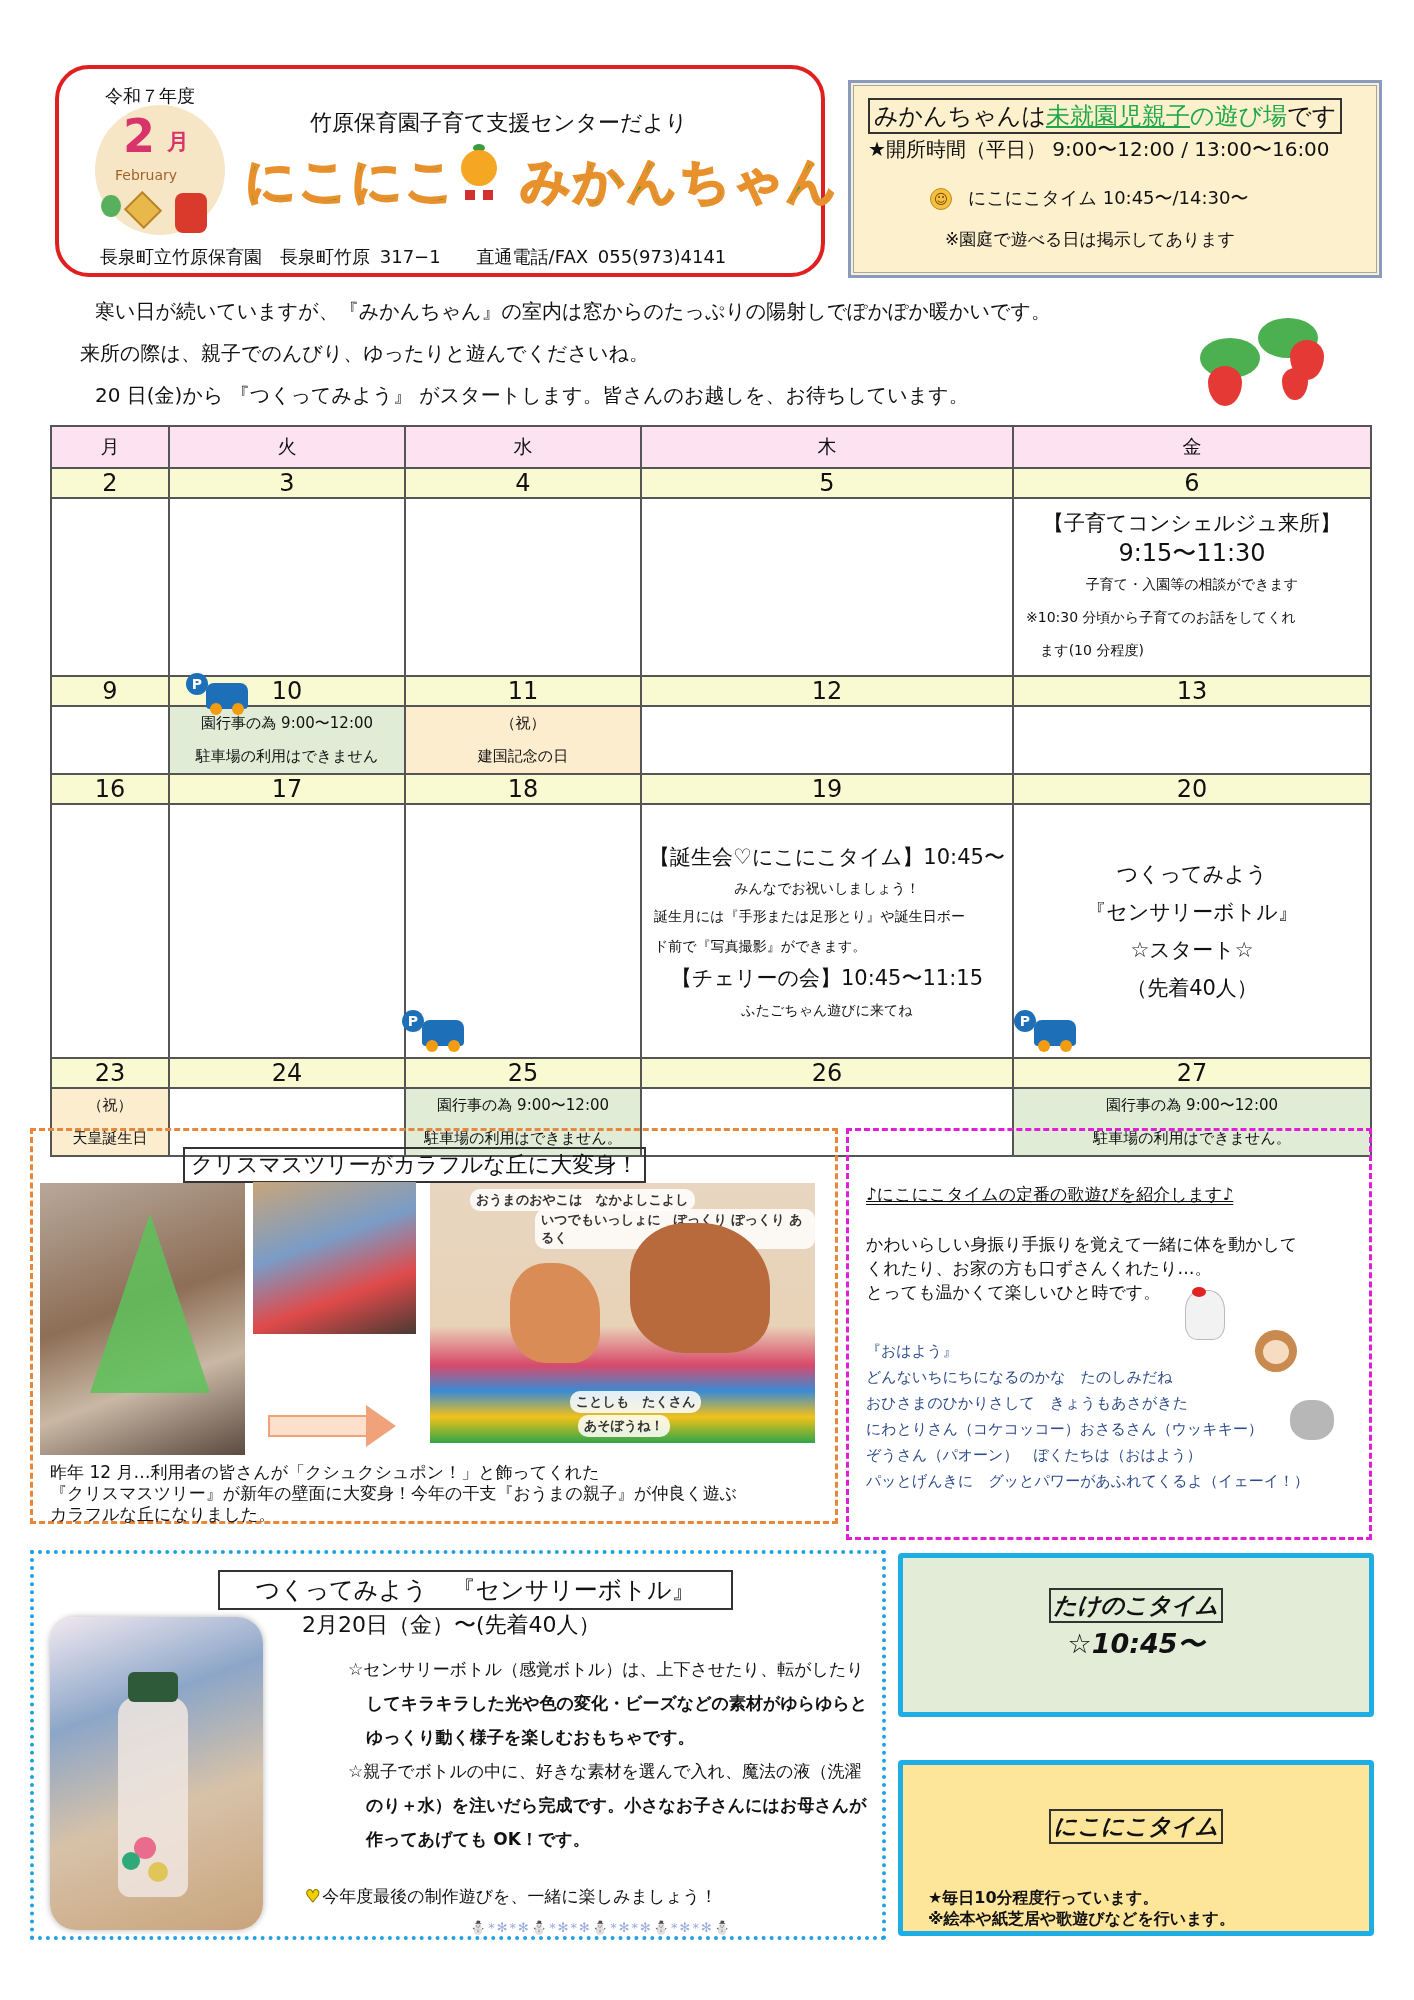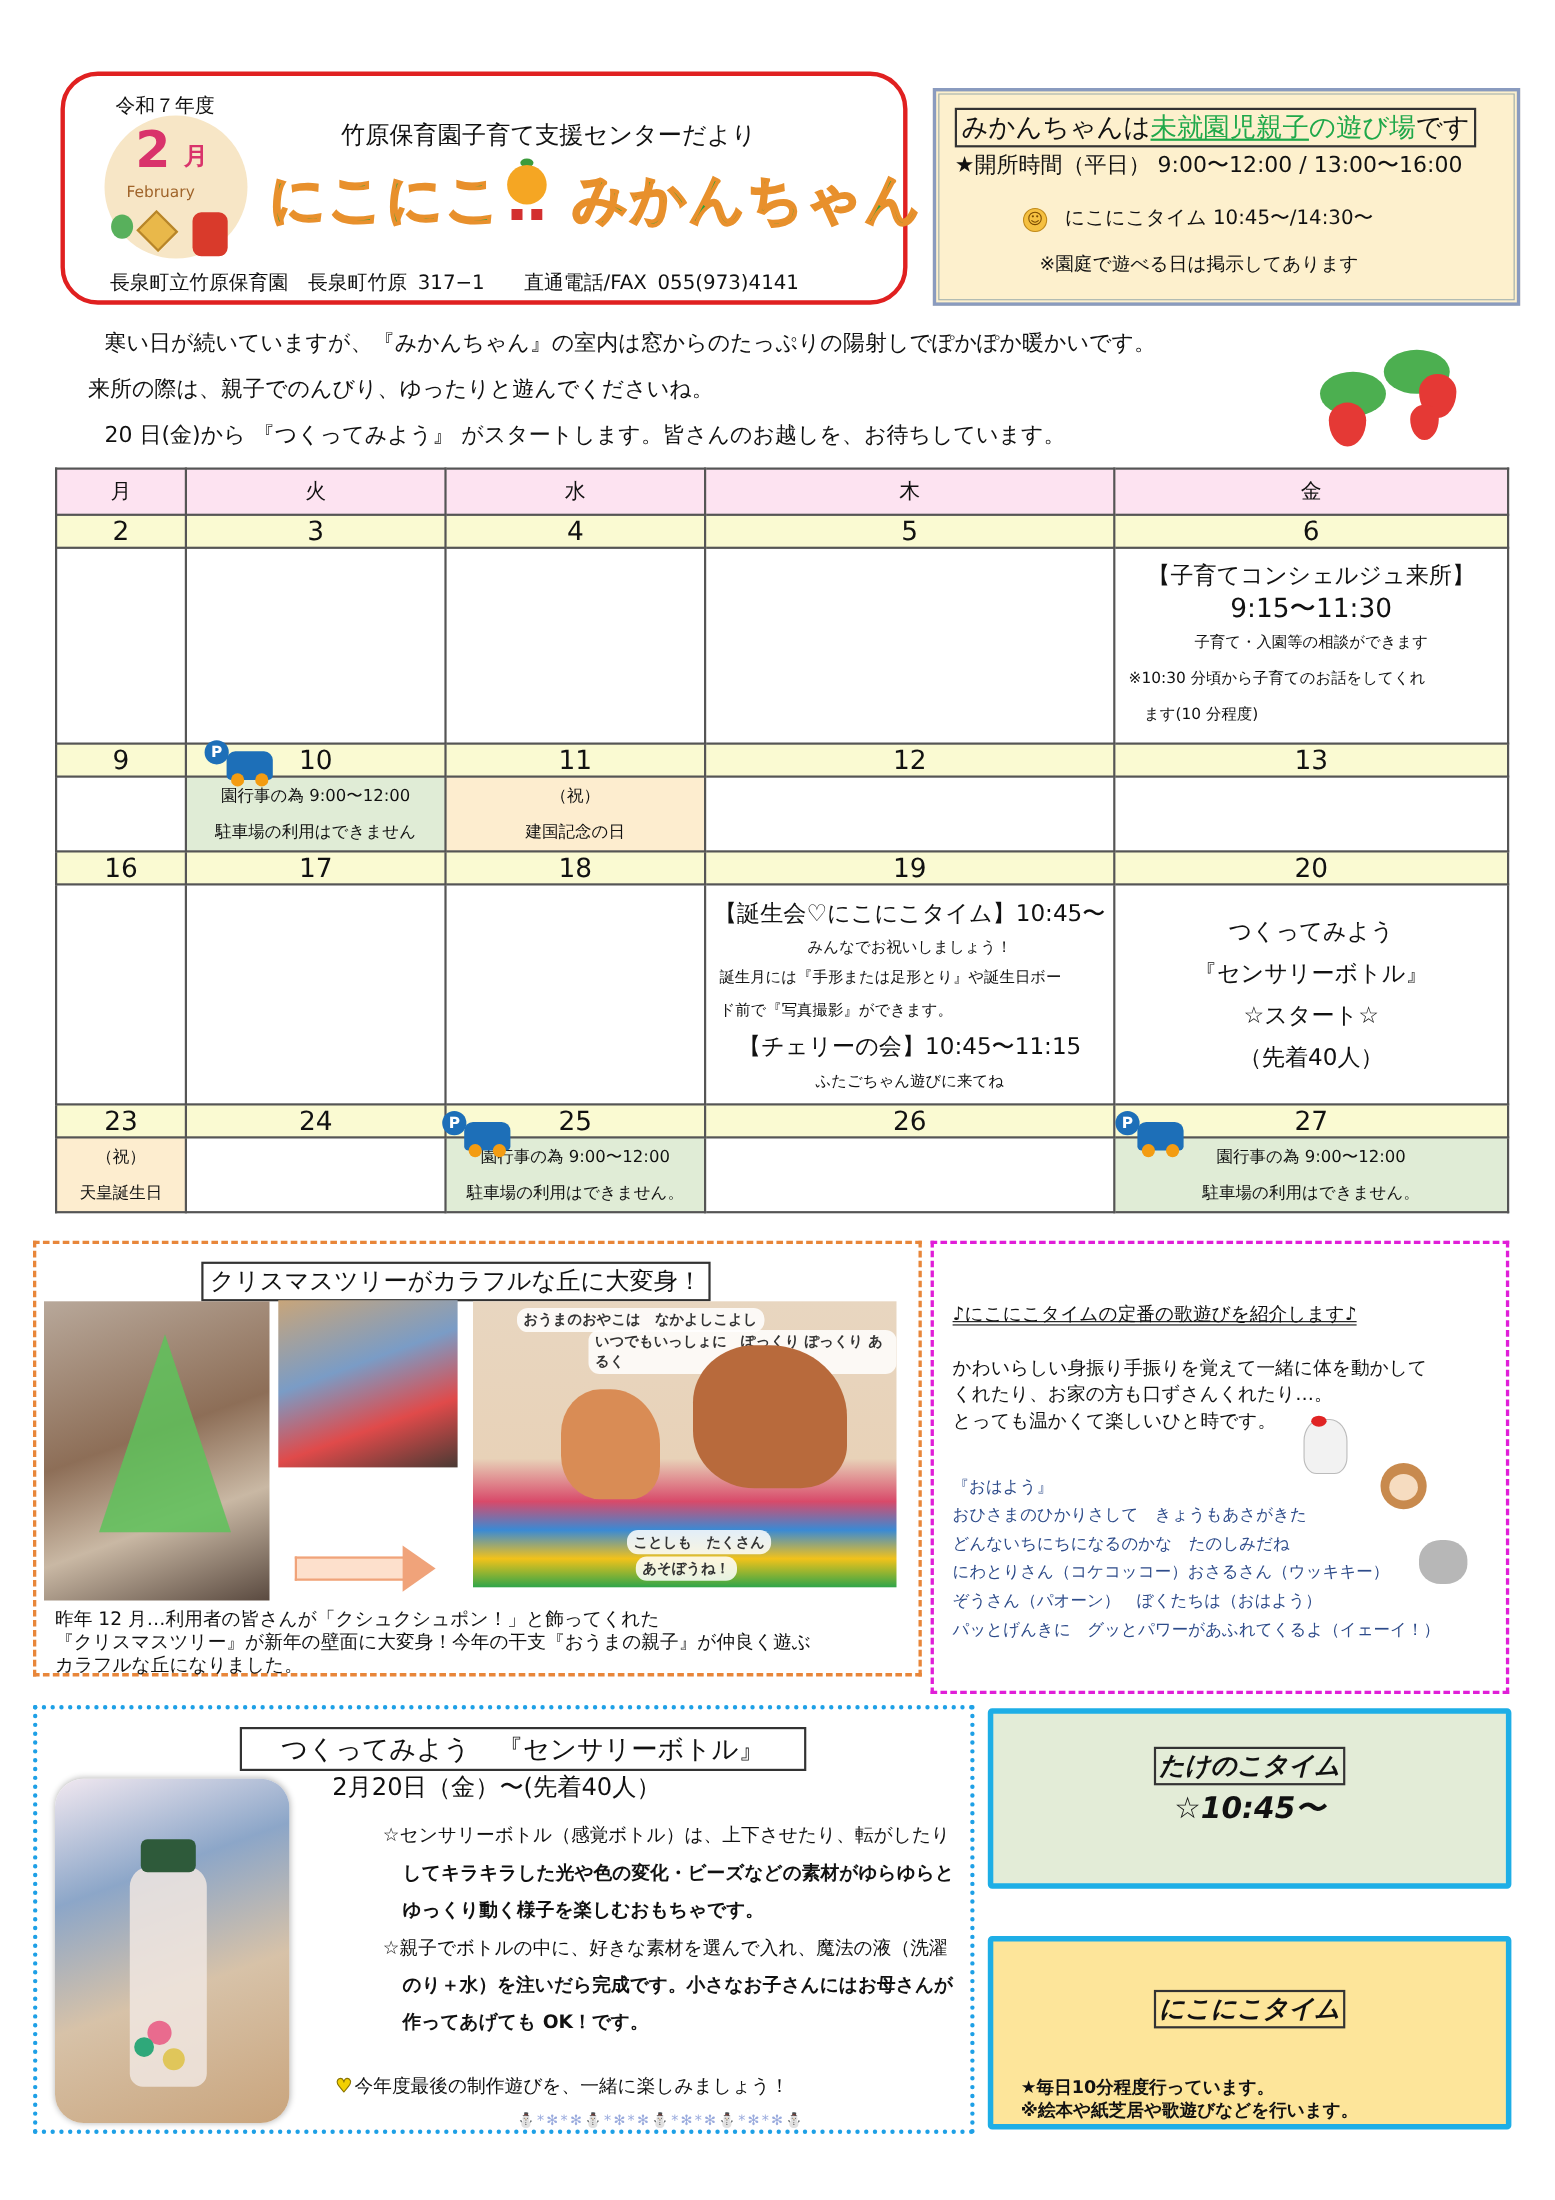--- a/index.html
+++ b/index.html
@@ -204,21 +204,21 @@
     <td class="ev"></td>
   </tr>
 
   <tr class="date">
     <td>16</td>
     <td>17</td>
     <td>18</td>
     <td>19</td>
     <td>20</td>
   </tr>
-  <tr style="height:200px;">
+  <tr style="height:254px;">
     <td class="ev"></td>
     <td class="ev"></td>
     <td class="ev"></td>
     <td class="ev">
       <div class="big" style="line-height:36px;">【誕生会♡にこにこタイム】10:45〜</div>
       <div class="sm" style="line-height:26px;">みんなでお祝いしましょう！</div>
       <div class="smleft" style="line-height:31px;">誕生月には『手形または足形とり』や誕生日ボー</div>
       <div class="smleft" style="line-height:28px;">ド前で『写真撮影』ができます。</div>
       <div class="big" style="line-height:36px;">【チェリーの会】10:45〜11:15</div>
       <div class="sm" style="line-height:28px;">ふたごちゃん遊びに来てね</div>
@@ -302,22 +302,22 @@
 
 <div class="abs song-box"></div>
 <div class="abs song-heading">♪にこにこタイムの定番の歌遊びを紹介します♪</div>
 <div class="abs song-intro">
   <div>かわいらしい身振り手振りを覚えて一緒に体を動かして</div>
   <div>くれたり、お家の方も口ずさんくれたり…。</div>
   <div>とっても温かくて楽しいひと時です。</div>
 </div>
 <div class="abs song-lyrics">
   <div>『おはよう』</div>
+  <div>どんないちにちになるのかな　たのしみだね</div>
   <div>おひさまのひかりさして　きょうもあさがきた</div>
-  <div>どんないちにちになるのかな　たのしみだね</div>
   <div>にわとりさん（コケコッコー）おさるさん（ウッキキー）</div>
   <div>ぞうさん（パオーン）　ぼくたちは（おはよう）</div>
   <div>パッとげんきに　グッとパワーがあふれてくるよ（イェーイ！）</div>
 </div>
 <div class="abs animal" style="left:1185px;top:1290px;width:40px;height:50px;background:#f2f2f2;border:1px solid #bbb;border-radius:40% 40% 30% 30%;">
   <span style="position:absolute;left:6px;top:-4px;width:14px;height:10px;background:#e02424;border-radius:50%;"></span>
 </div>
 <div class="abs animal" style="left:1255px;top:1330px;width:42px;height:42px;background:#c88a4e;">
   <span style="position:absolute;left:8px;top:10px;width:26px;height:24px;background:#f6dcc0;border-radius:50%;"></span>
 </div>

